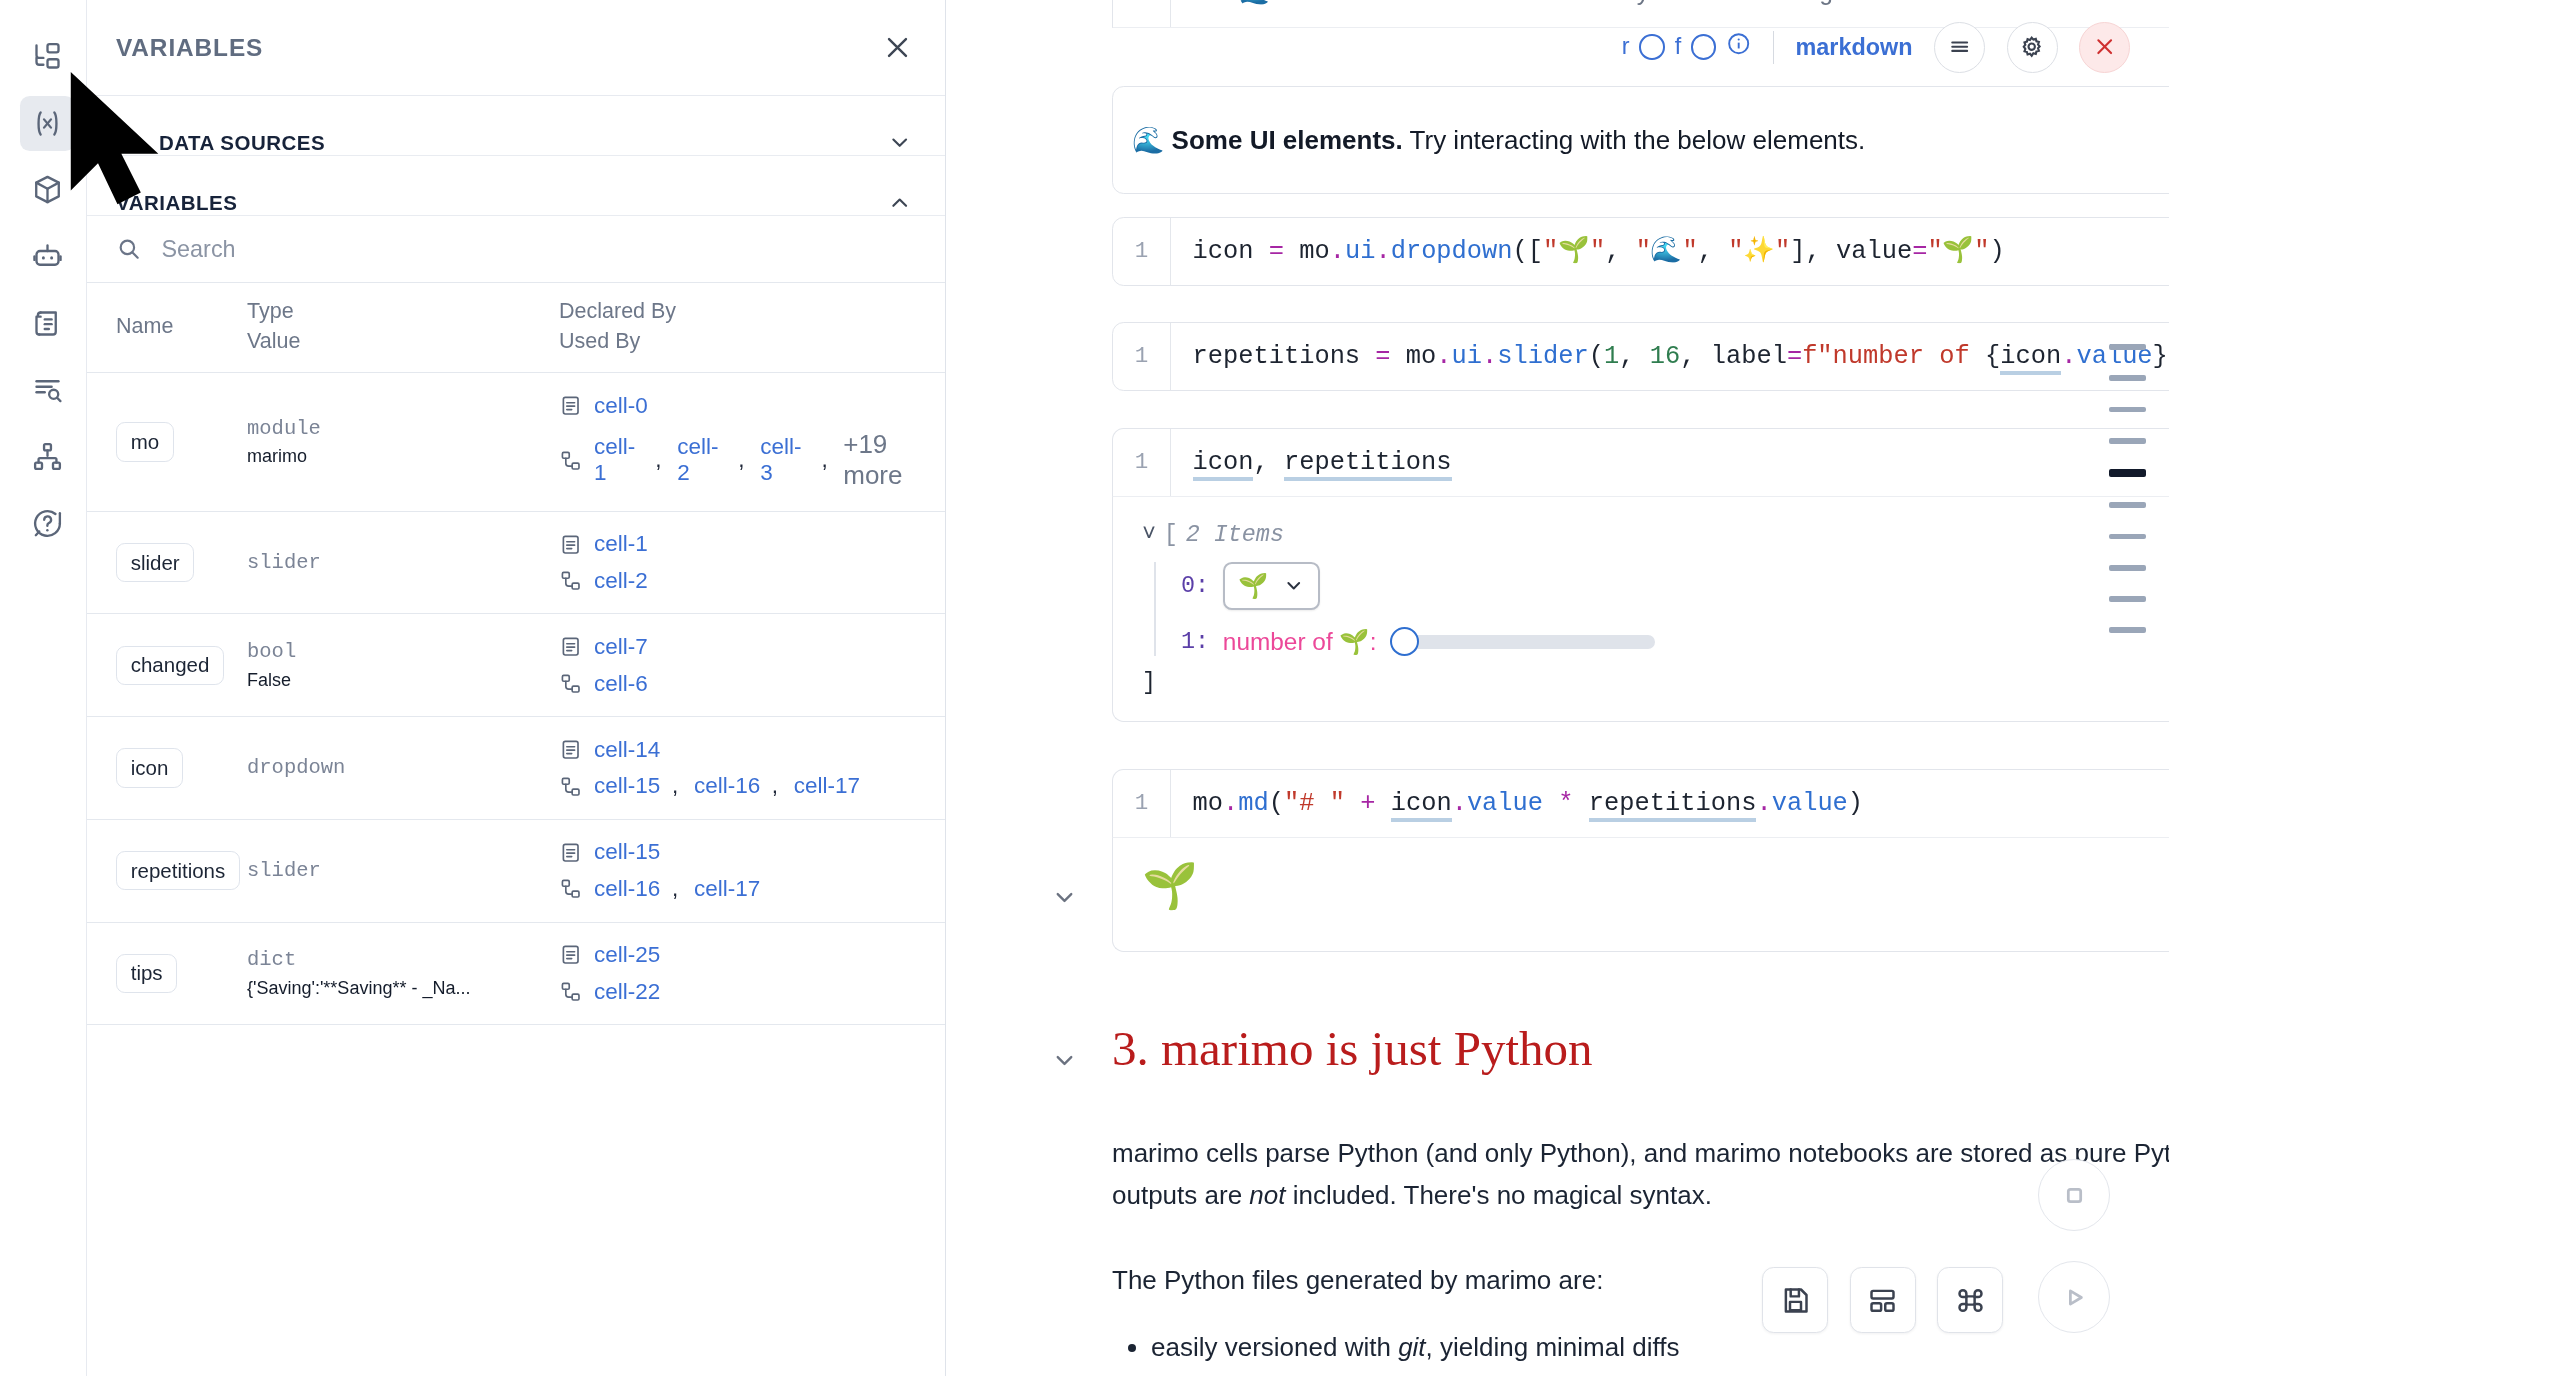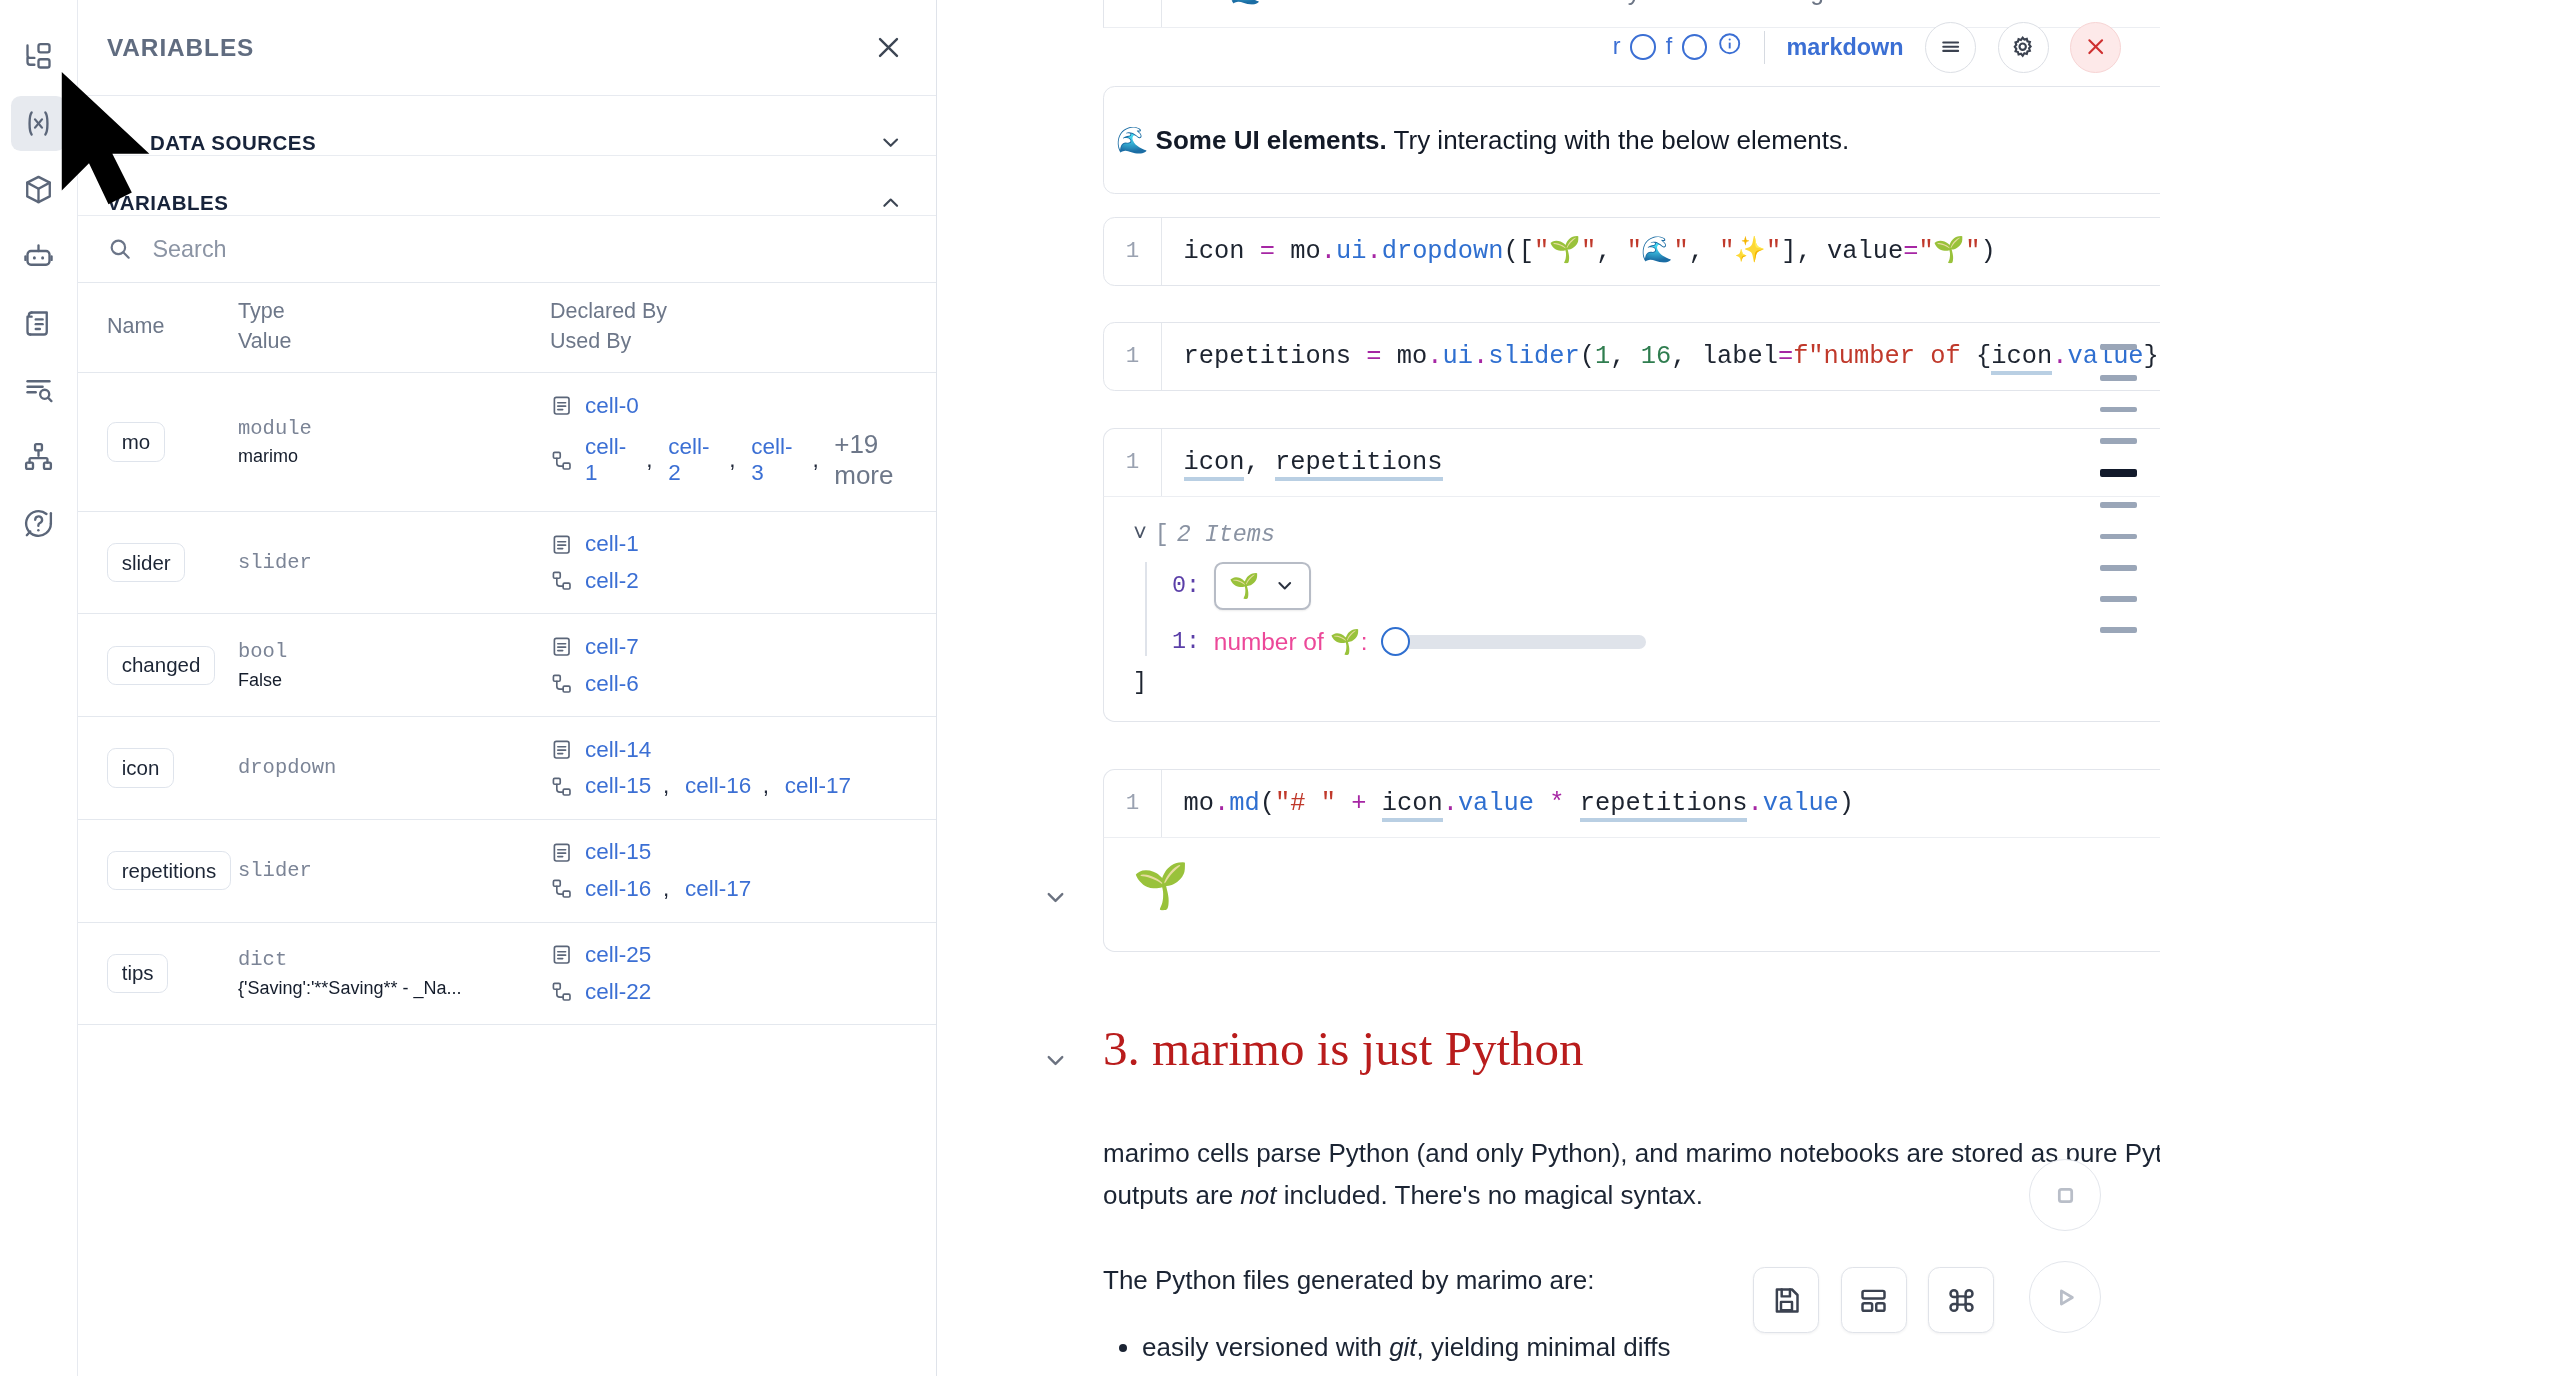--- a/index.html
+++ b/index.html
@@ -3,21 +3,21 @@
 <meta charset="utf-8">
 <style>
   * { box-sizing: border-box; margin: 0; padding: 0; }
   html, body {
     width: 2576px; height: 1377px;
     overflow: hidden;
     background: #ffffff;
     font-family: "Liberation Sans", sans-serif;
     color: #1e2533;
   }
-  .app { position: relative; width: 2160px; height: 1377px; display: flex; }
+  .app { position: relative; width: 2160px; height: 1377px; display: flex; margin-left: 9px; }
 
   
   .rail {
     width: 78px; height: 1377px;
     background: #ffffff;
     border-right: 1px solid #e7eaf0;
     display: flex; flex-direction: column; align-items: center;
     padding-top: 29px; gap: 11.7px;
     flex: 0 0 78px;
   }
@@ -589,21 +589,21 @@
           </svg>
       </div>
       <div class="circ-btn danger">
         <svg viewBox="0 0 24 24">
             <path d="M6 6l12 12M18 6L6 18"></path>
           </svg>
       </div>
     </div>
 
     <div class="cell-block" style="position:absolute; left:166px; top:86px; width:1269px;">
-      <div class="out-standalone" style="padding:35px 12px;">
+      <div class="out-standalone" style="padding:35px 19px;">
         <div class="md-out">
           <span>🌊</span>
           <b>Some UI elements.</b><span> Try interacting with the below elements.</span>
         </div>
       </div>
     </div>
 
     <div class="cell-block" style="position:absolute; left:166px; top:217px; width:1269px;">
       <div class="code-box">
         <div class="lineno">1</div>

